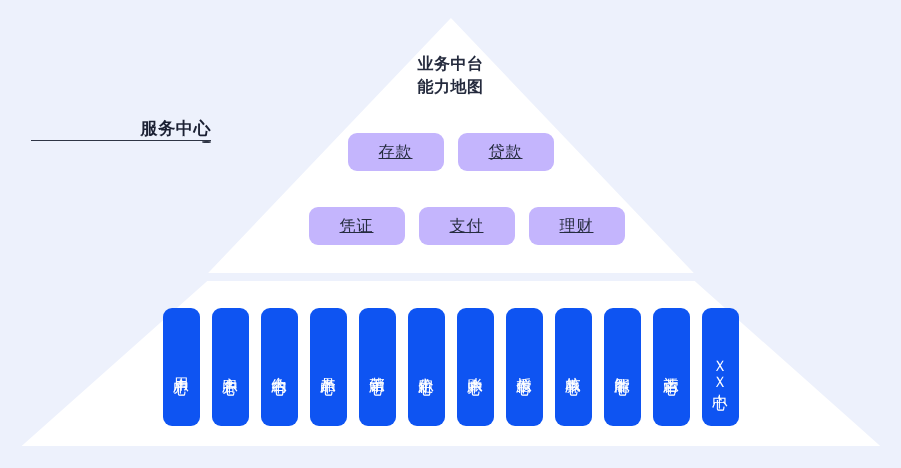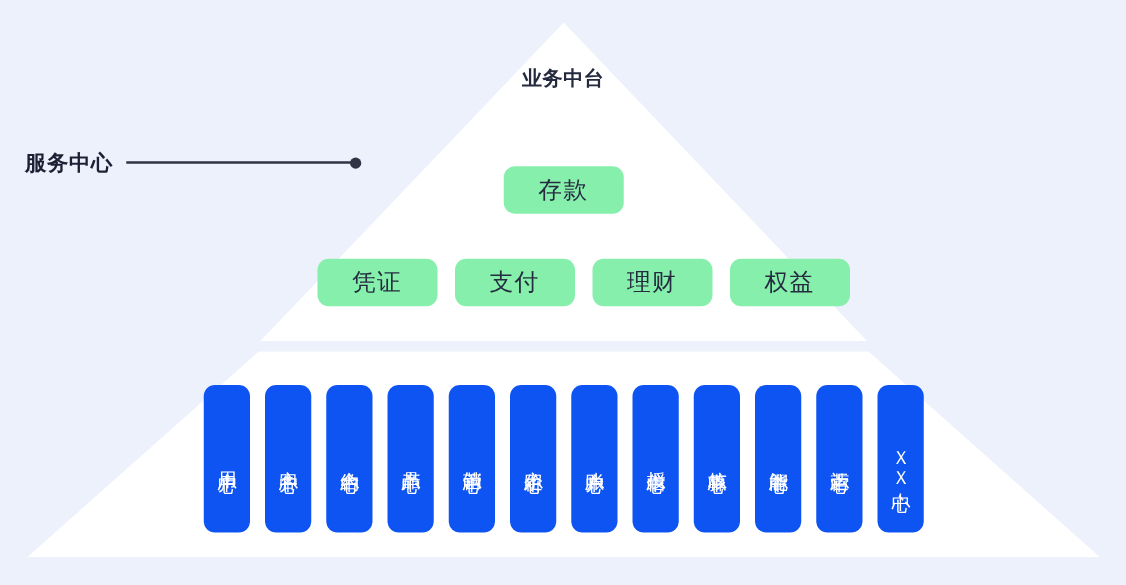--- a/index.html
+++ b/index.html
@@ -57,22 +57,23 @@
     font-weight: bold;
     line-height: 23px;
     letter-spacing: 0.5px;
   }
   #apex-title div { display: block; }
 
   
   .annotation {
     position: absolute;
     display: flex;
-    align-items: center;
+    align-items: flex-end;
     height: 26px;
+    flex-direction: column;
   }
   .annotation .ann-label {
     color: #1b2033;
     font-size: 17px;
     font-weight: bold;
     letter-spacing: 0.6px;
     white-space: nowrap;
   }
   .annotation .ann-line {
     height: 2px;
@@ -98,32 +99,33 @@
     justify-content: center;
     gap: 14px;
     width: 901px;
     left: 0;
   }
   #pill-row-0 { top: 133px; }
   #pill-row-1 { top: 178px; }
   #pill-row-2 { top: 207px; padding-left: 16px; }
 
   .pill {
-    background: #86efac;
+    background: #c4b5fd;
     border-radius: 9px;
     height: 38px;
     min-width: 96px;
     display: flex;
     align-items: center;
     justify-content: center;
     color: #262c3f;
-    font-size: 19px;
+    font-size: 16px;
     letter-spacing: 1px;
     box-sizing: border-box;
     padding: 0 16px;
+    text-decoration: underline;
   }
 
   
   #card-row {
     position: absolute;
     left: 0;
     top: 308px;
     width: 901px;
     display: flex;
     justify-content: center;
@@ -150,39 +152,40 @@
 </head>
 <body>
 
 <div id="stage">
 
   <div id="pyramid-top" class="pyramid-layer"></div>
   <div id="pyramid-bottom" class="pyramid-layer"></div>
 
   <div id="apex-title">
     <div>业务中台</div>
+    <div>能力地图</div>
   </div>
 
   <div id="annotation-service" class="annotation">
     <span class="ann-label">服务中心</span>
     <span class="ann-line"></span>
     <span class="ann-dot"></span>
   </div>
 
 
   <div id="pill-row-0" class="pill-row">
     <div class="pill">存款</div>
+    <div class="pill">贷款</div>
   </div>
 
 
   <div id="pill-row-2" class="pill-row">
     <div class="pill">凭证</div>
     <div class="pill">支付</div>
     <div class="pill">理财</div>
-    <div class="pill">权益</div>
   </div>
 
   <div id="card-row">
     <div class="vcard">用户中心</div>
     <div class="vcard">客户中心</div>
     <div class="vcard">合约中心</div>
     <div class="vcard">产品中心</div>
     <div class="vcard">营销中心</div>
     <div class="vcard">定价中心</div>
     <div class="vcard">账户中心</div>

